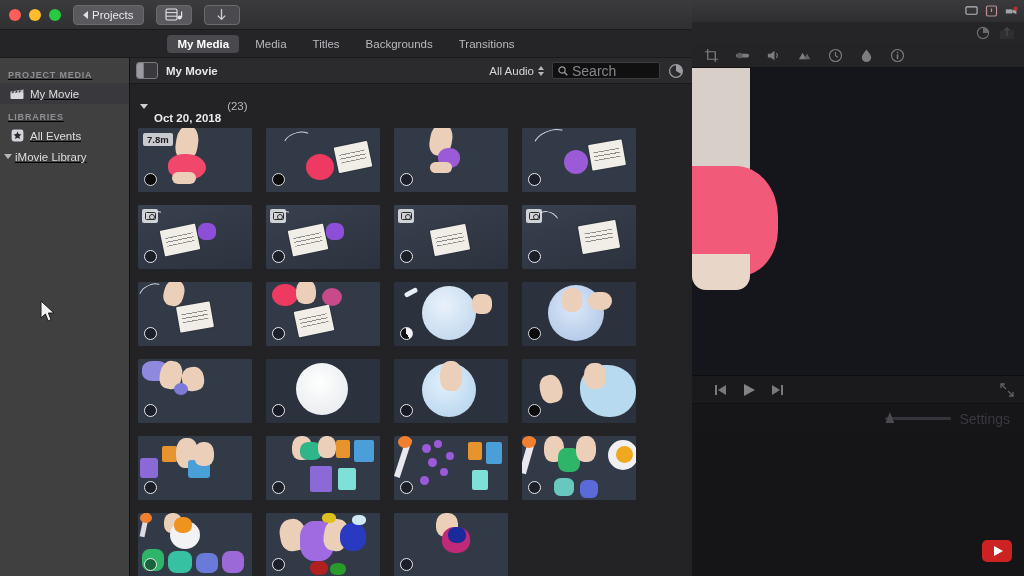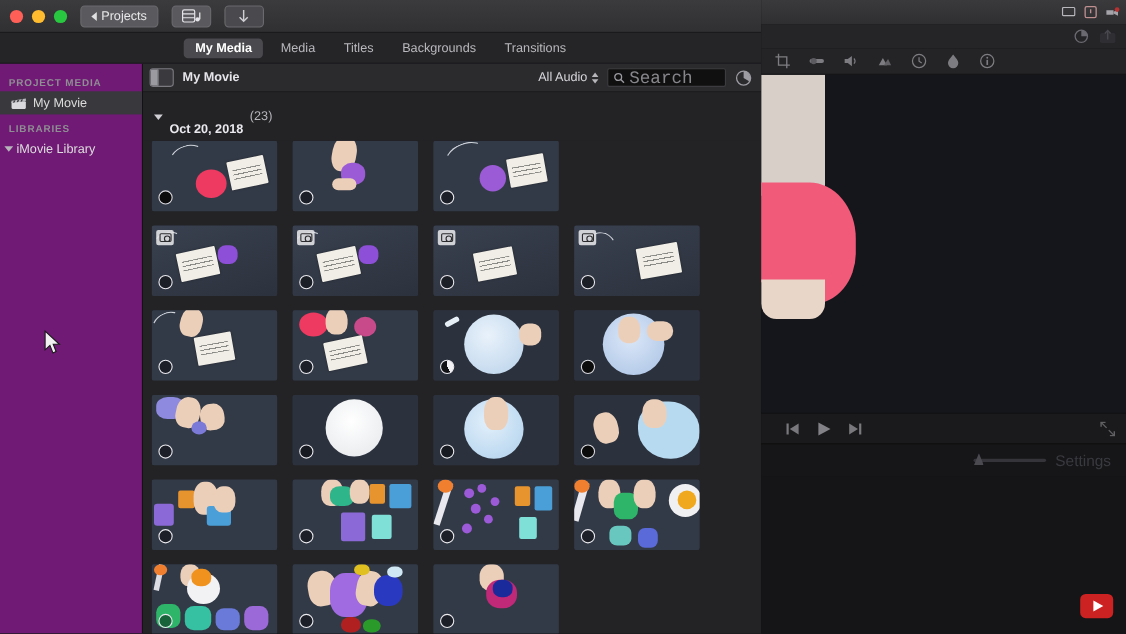--- a/index.html
+++ b/index.html
@@ -60,24 +60,25 @@
     padding: 3px 10px; border-radius: 4px;
     white-space: nowrap;
   }
   .tab.active { background: #4a4a4e; color: #fff; font-weight: bold; }
 
   
   .body-split { display: flex; height: 518px; }
 
   
   .sidebar {
-    width: 130px; background: #701a75;
+    width: 130px; background: #404040;
     border-right: 1px solid #121213;
     padding-top: 8px;
     position: relative;
+    text-decoration: underline;
   }
   .sb-header {
     font-size: 9px; letter-spacing: .8px; color: #8e8e93;
     padding: 4px 10px 3px 8px; text-transform: uppercase; font-weight: bold;
   }
   .sb-item {
     display: flex; align-items: center; gap: 6px;
     padding: 3px 8px 3px 10px;
     font-size: 11.5px; color: #ddd;
     height: 21px;
@@ -112,21 +113,21 @@
   .stepper i {
     width: 0; height: 0; border-left: 3.5px solid transparent; border-right: 3.5px solid transparent;
   }
   .stepper i.up { border-bottom: 4px solid #b6b6bb; }
   .stepper i.dn { border-top: 4px solid #b6b6bb; }
   .searchbox {
     width: 108px; height: 17px; background: #101011;
     border: 1px solid #3c3c40; border-radius: 2px;
     display: flex; align-items: center; gap: 4px; padding: 0 5px;
   }
-  .searchbox .ph { font-size: 16px; color: #86868b; font-family: Liberation Mono, monospace; }
+  .searchbox .ph { font-size: 14px; color: #86868b; }
   .gear-btn { width: 16px; height: 16px; }
 
   
   .date-row {
     display: flex; align-items: center; gap: 6px;
     padding: 4px 0 4px 10px; background: #232326;
   }
   .date-row .tri { border-top-color: #cfcfd4; }
   .date-text { font-size: 11.5px; color: #e9e9ee; font-weight: bold; margin-top: 24px; }
   .date-count { font-size: 11.5px; color: #b6b6bb; }
@@ -304,20 +305,29 @@
               <polygon points="0.5,3.6 13.5,1.6 13.5,3.9 0.5,5.6" fill="#b9b9c0"></polygon>
               <polygon points="2.6,3.3 4.1,3.1 3.2,5.1 1.8,5.3" fill="#3a3a3e"></polygon>
               <polygon points="6.0,2.9 7.5,2.7 6.6,4.7 5.2,4.9" fill="#3a3a3e"></polygon>
               <polygon points="9.4,2.4 10.9,2.2 10.0,4.2 8.6,4.4" fill="#3a3a3e"></polygon>
             </svg>
           </span>
           <span>My Movie</span>
         </div>
 
         <div class="sb-header" style="margin-top:4px">LIBRARIES</div>
+        <div class="sb-item">
+          <span class="sb-icon">
+            <svg width="13" height="13" viewBox="0 0 13 13">
+              <rect x="0.6" y="0.6" width="11.8" height="11.8" rx="2.4" fill="#d4d4da"></rect>
+              <polygon points="6.5,2.6 7.7,5.1 10.4,5.4 8.4,7.3 8.9,10.0 6.5,8.7 4.1,10.0 4.6,7.3 2.6,5.4 5.3,5.1" fill="#2a2a2e"></polygon>
+            </svg>
+          </span>
+          <span>All Events</span>
+        </div>
 
         <div class="sb-item lib-root">
           <span class="tri"></span>
           <span>iMovie Library</span>
         </div>
       </div>
 
       <div class="browser">
 
         <div class="browser-toolbar">
@@ -350,20 +360,30 @@
 
         <div class="date-row">
           <span class="tri"></span>
           <span class="date-text">Oct 20, 2018</span>
           <span class="date-count">(23)</span>
         </div>
 
         <div class="grid-scroll">
 
           <div class="clip-row">
+            <div class="clip">
+              <div class="scene">
+                  <div class="mat"></div>
+                <div class="hand" style="left:38px;top:-2px;width:22px;height:34px;transform:rotate(8deg)"></div>
+                <div class="blob" style="left:30px;top:26px;width:38px;height:26px;background:#f0476b;border-radius:45% 55% 50% 50%"></div>
+                <div class="hand" style="left:34px;top:44px;width:24px;height:12px;border-radius:6px"></div>
+              </div>
+              <div class="dur-badge">7.8m</div>
+              <div class="sel-circle filled"></div>
+            </div>
             <div class="clip">
               <div class="scene">
                   <div class="mat"></div>
                 <div class="string" style="left:16px;top:4px;width:34px;height:26px;transform:rotate(-18deg)"></div>
                 <div class="blob" style="left:40px;top:26px;width:28px;height:26px;background:#ee3a60"></div>
                 <div class="tagcard" style="left:70px;top:16px;width:34px;height:26px;transform:rotate(-12deg)"></div>
               </div>
               <div class="sel-circle filled"></div>
             </div>
             <div class="clip">

